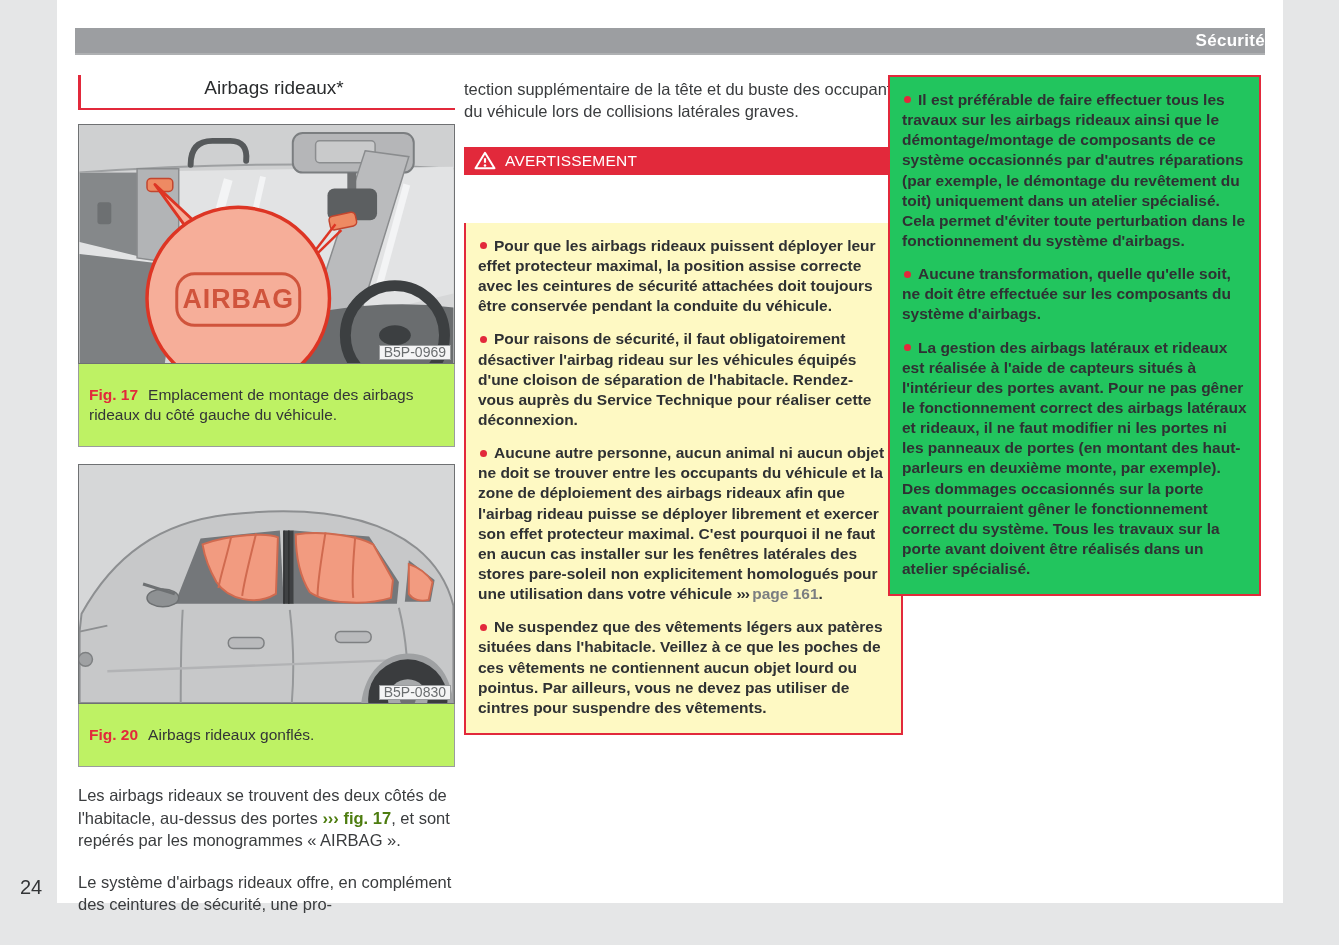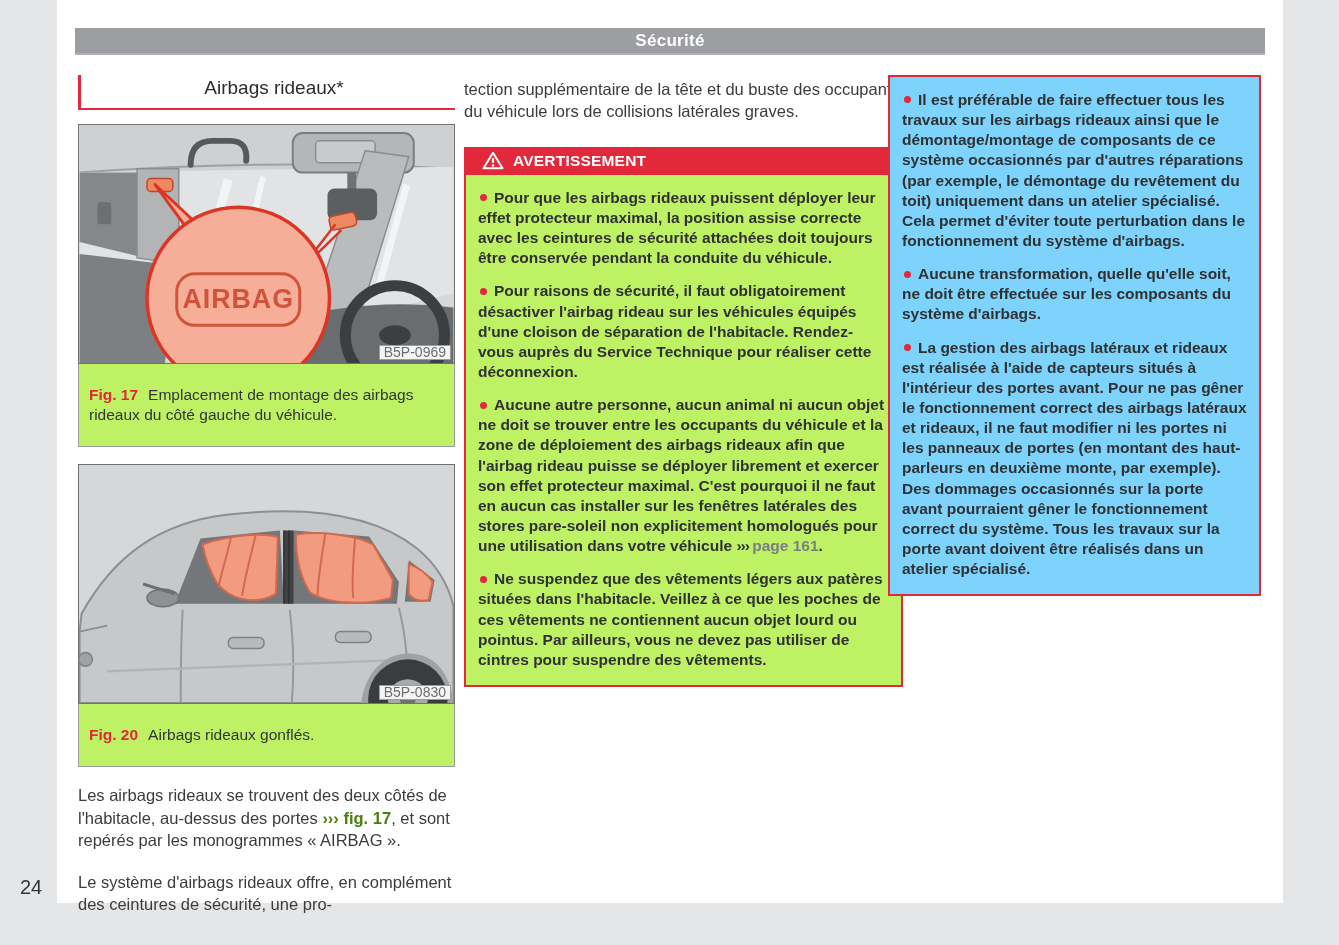--- a/index.html
+++ b/index.html
@@ -10,21 +10,21 @@
     position:relative;
     overflow:hidden;
   }
   .page {
     position:absolute; left:57px; top:0; width:1226px; height:903px;
     background:#ffffff;
   }
   .header-bar {
     position:absolute; left:18px; right:18px; top:28px; height:27px;
     background:#9c9ea1;
-    display:flex; align-items:center; justify-content:center;
+    display:flex; align-items:center; justify-content:flex-end;
     border-bottom:2px solid #aeb0b2;
   }
   .header-bar span {
     color:#ffffff; font-weight:bold; font-size:17px; letter-spacing:0.3px;
   }
   .col { position:absolute; }
   .col1 { left:21px;  top:75px; width:377px; }
   .col2 { left:407px; top:78px; width:439px; }
   .col3 { left:831px; top:75px; width:373px; }
 
@@ -59,31 +59,32 @@
     margin-bottom:19px;
   }
   .ref-red { color:#4d7c0f; font-weight:bold; }
   .ref-gray { color:#7b7e81; font-weight:bold; }
   .ref-arrows { color:#2f3133; font-weight:bold; letter-spacing:-1px; }
 
   .warnbox { margin-top:0; }
   .warnhead {
     background:#e2293b; color:#fff;
     display:flex; align-items:center; gap:9px;
-    padding:5px 18px; height:28px;
-    font-size:15.5px; font-weight:bold; letter-spacing:0.2px;
+    padding:5px 10px; height:28px;
+    font-size:15.5px; font-weight:normal; letter-spacing:0.2px;
   }
   .warnhead svg { flex:0 0 auto; }
   .warnbody {
-    background:#bef264;
+    background:#fef9c3;
     border:2px solid #e2293b; border-top:none;
     padding:13px 12px 2px 12px;
+    margin-top:48px;
   }
   .notebox {
-    background:#7dd3fc;
+    background:#22c55e;
     border:2px solid #e2293b;
     padding:13px 12px 2px 12px;
   }
   .bullet {
     font-size:15.5px; font-weight:bold; line-height:1.3; color:#2f3133;
     margin-bottom:13px;
   }
   .dot {
     display:inline-block; width:7px; height:7px; border-radius:50%;
     background:#e2293b; margin:0 7px 2px 2px; vertical-align:middle;

